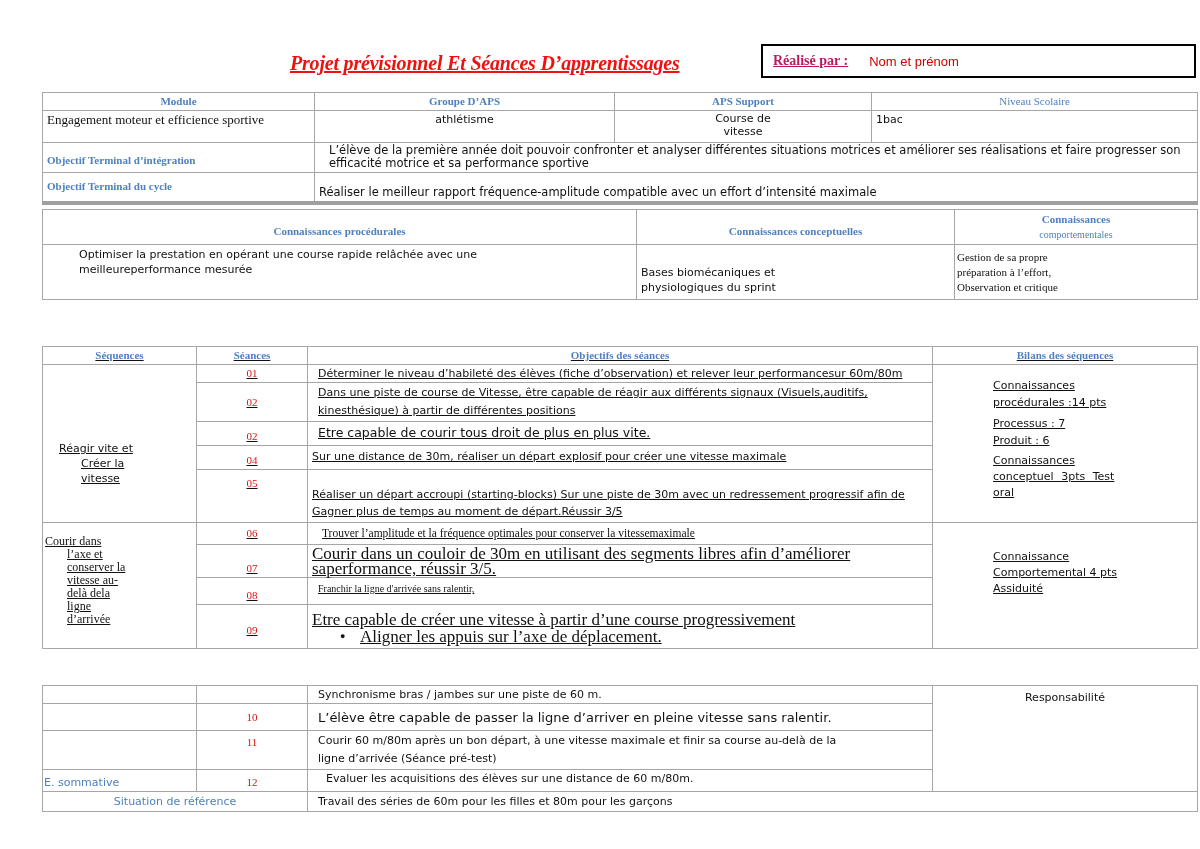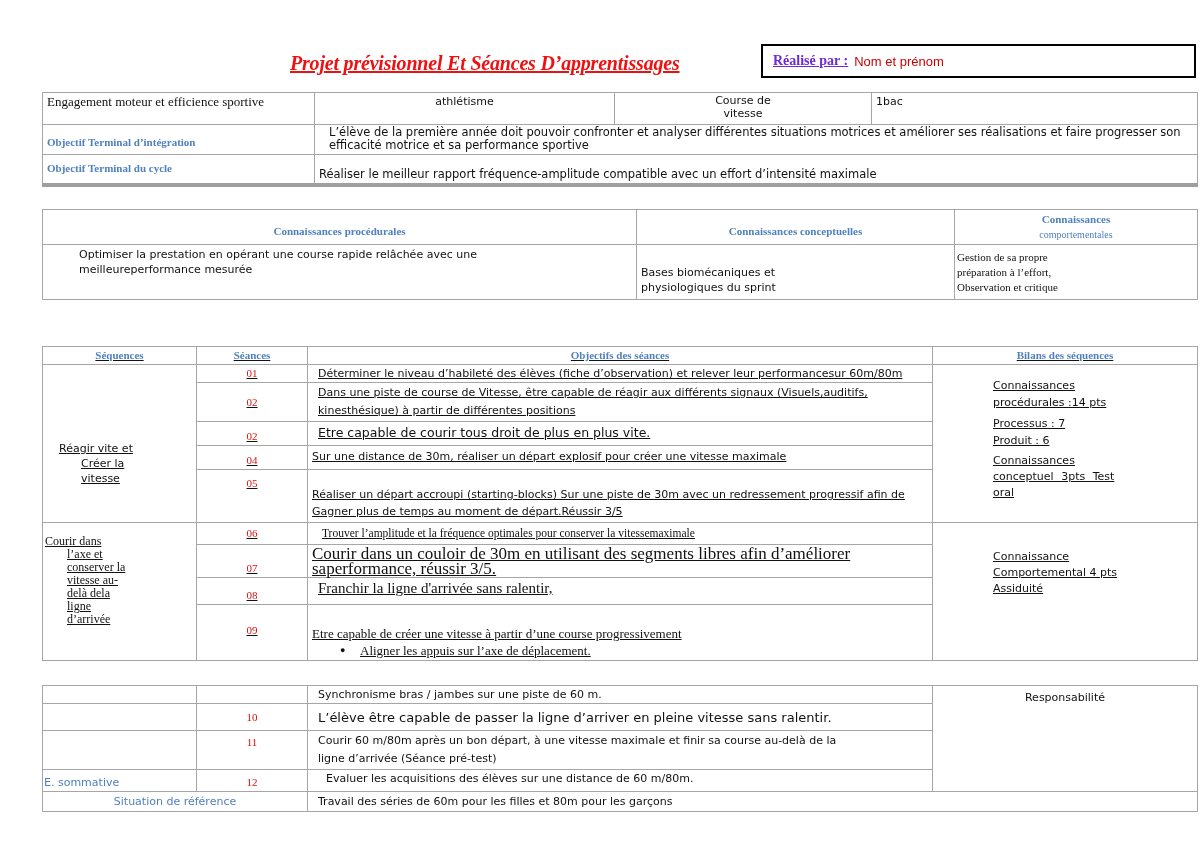--- a/index.html
+++ b/index.html
@@ -9,21 +9,21 @@
     .title {
       position: absolute; left: 290px; top: 52px;
       font-family: "Liberation Serif", serif; font-style: italic; font-weight: bold;
       font-size: 20px; color: #ee1111; text-decoration: underline; letter-spacing: -0.2px;
     }
     .author-box {
       position: absolute; left: 761px; top: 44px; width: 435px; height: 34px;
       border: 2px solid #000; display: flex; align-items: center; padding-left: 10px;
       font-family: "Liberation Serif", serif; font-size: 14px;
     }
-    .author-label { color: #6d28d9; font-weight: bold; text-decoration: underline; margin-right: 6px; }
+    .author-label { color: #be185d; font-weight: bold; text-decoration: underline; margin-right: 21px; }
     .author-value { color: #cc0000; font-family: "Liberation Sans", sans-serif; font-size: 13px; }
 
     .tbl { position: absolute; border-collapse: collapse; table-layout: fixed; }
     .tbl td { border: 1px solid #a6a6a6; vertical-align: top; font-size: 11px; line-height: 15px; }
     .hdr { color: #4f81bd; font-weight: bold; text-align: center; font-family: "Liberation Serif", serif; font-size: 14px; }
     .hdr-light { color: #4f81bd; text-align: center; font-family: "Liberation Serif", serif; font-size: 14px; }
     .blue-label { color: #4f81bd; font-weight: bold; font-family: "Liberation Serif", serif; font-size: 13px; }
     .red-num { color: #e01010; text-align: center; font-family: "Liberation Serif", serif; font-size: 12px; }
     .sans { font-family: "DejaVu Sans", sans-serif; }
     .serif { font-family: "Liberation Serif", serif; }
@@ -55,20 +55,26 @@
 </div>
 
 <table class="tbl" id="t1">
   <colgroup>
       <col style="width:272px">
       <col style="width:300px">
       <col style="width:257px">
       <col style="width:326px">
     </colgroup>
   <tbody>
+      <tr style="height:17px">
+    <td class="hdr">Module</td>
+    <td class="hdr">Groupe D’APS</td>
+    <td class="hdr">APS Support</td>
+    <td class="hdr-light">Niveau Scolaire</td>
+  </tr>
   <tr style="height:32px">
     <td class="serif" style="font-size:13px">Engagement moteur et efficience sportive</td>
     <td class="sans small" style="text-align:center">athlétisme</td>
     <td class="sans small" style="text-align:center; line-height:13px">
       <div>Course de</div>
       <div>vitesse</div>
     </td>
     <td class="sans small" style="">1bac</td>
   </tr>
   <tr style="height:30px">
@@ -186,26 +192,26 @@
     </td>
   </tr>
 
   <tr style="height:25px">
     <td class="red-num" style="vertical-align:bottom">07</td>
     <td class="serif" style="font-size:17px; vertical-align:middle">Courir dans un couloir de 30m en utilisant des segments libres afin d’améliorer saperformance, réussir 3/5.</td>
   </tr>
 
   <tr style="height:27px">
     <td class="red-num" style="vertical-align:bottom">08</td>
-    <td class="serif" style="font-size:15px; padding-left:10px; padding-top:3px">Franchir la ligne d'arrivée sans ralentir,</td>
+    <td class="serif" style="font-size:10px; padding-left:10px; padding-top:3px">Franchir la ligne d'arrivée sans ralentir,</td>
   </tr>
 
   <tr style="height:44px">
     <td class="red-num" style="padding-top:18px">09</td>
-    <td class="serif" style="font-size:13px; padding-top:20px; line-height:17px">
+    <td class="serif" style="font-size:17px; padding-top:6px; line-height:17px">
       <div>Etre capable de créer une vitesse à partir d’une course progressivement</div>
       <ul class="bullet-list">
         <li>Aligner les appuis sur l’axe de déplacement.</li>
       </ul>
     </td>
   </tr>
 </tbody>
   </table>
 
 <table class="tbl" id="t4">

